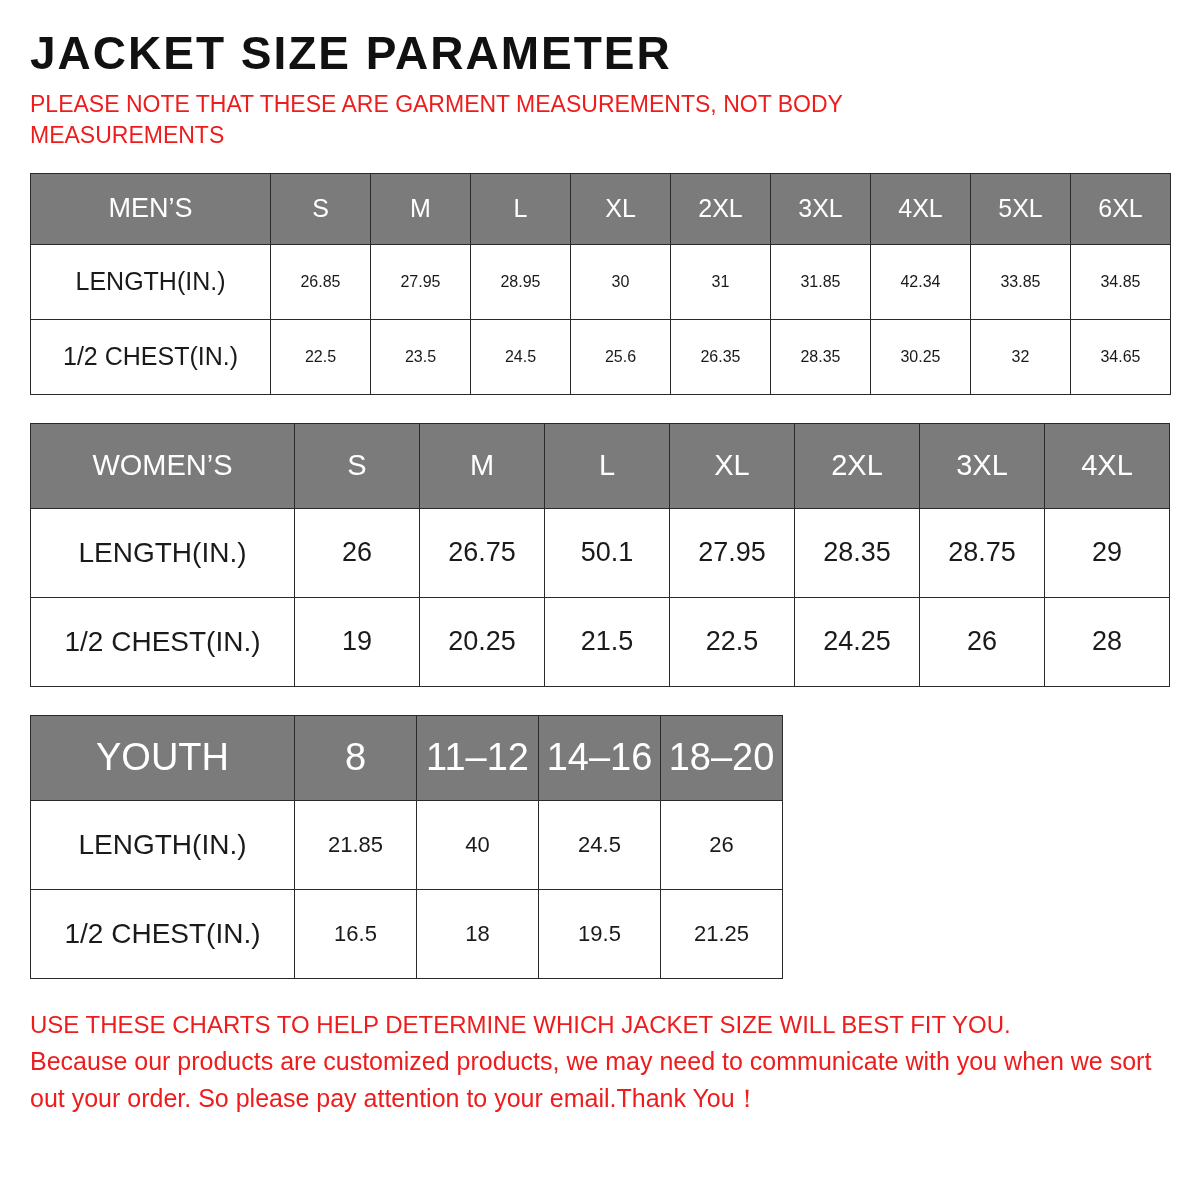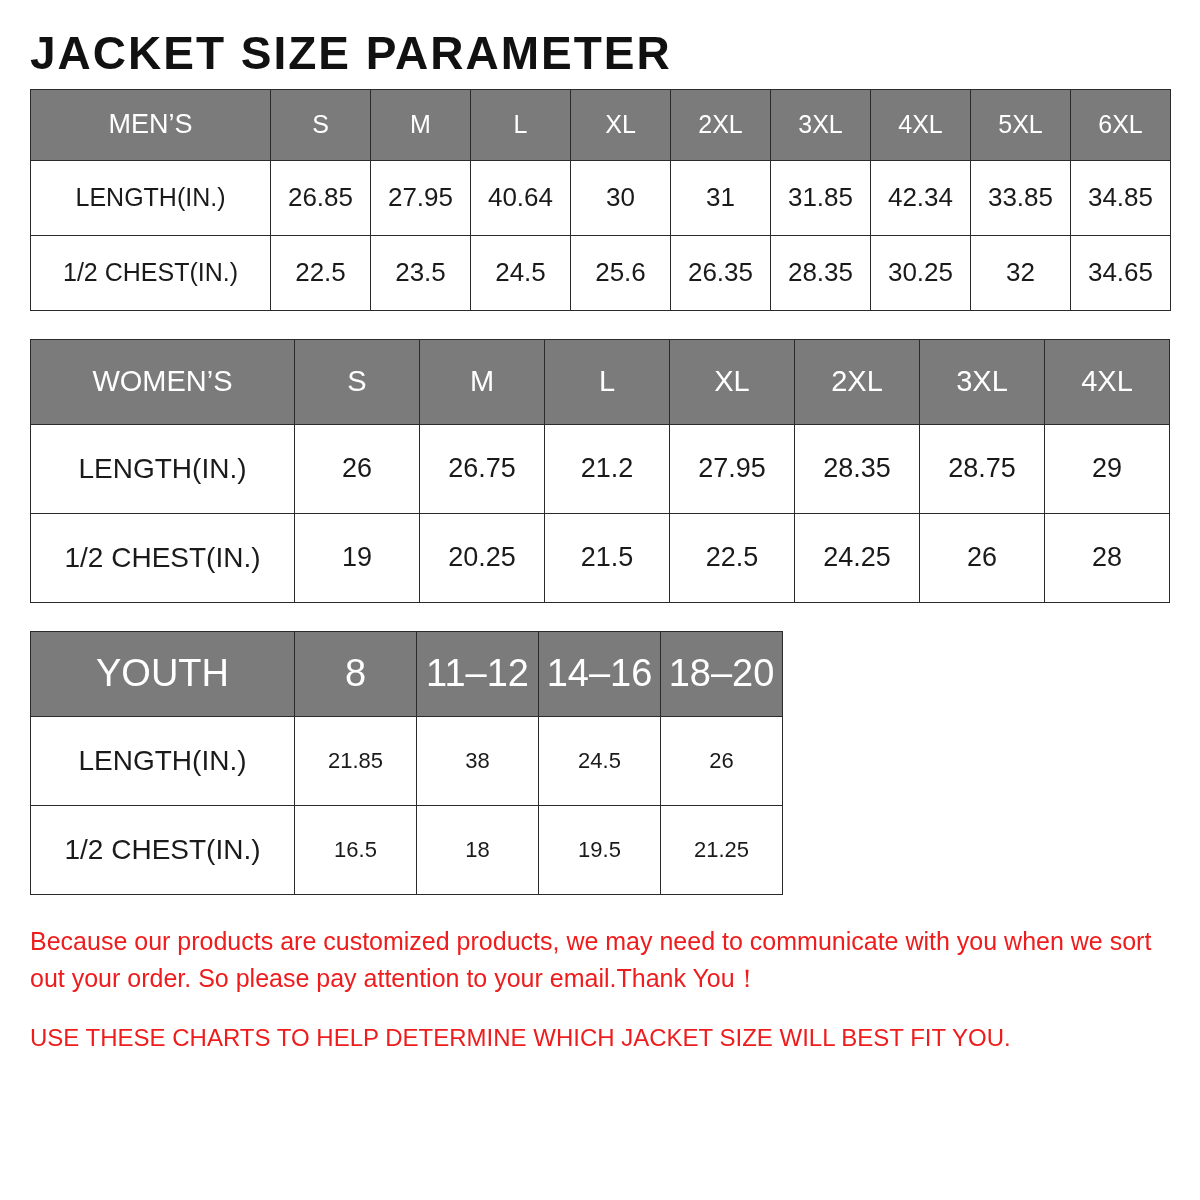--- a/index.html
+++ b/index.html
@@ -49,21 +49,21 @@
     color: #1a1a1a;
   }
   thead td {
     background: #7b7b7b;
     color: #ffffff;
     margin-left: 20px;
   }
   
   .tbl-mens { width: 1140px; }
   .tbl-mens thead td { height: 68px; font-size: 25px; }
-  .tbl-mens tbody td { height: 72px; font-size: 26px; }
+  .tbl-mens tbody td { height: 72px; font-size: 16px; }
   .tbl-mens .lbl { font-size: 25px; }
   
   .tbl-womens { width: 1140px; padding-left: 36px; }
   .tbl-womens thead td { height: 82px; font-size: 29px; }
   .tbl-womens tbody td { height: 86px; font-size: 27px; }
   .tbl-womens .lbl { font-size: 28px; }
   
   .tbl-youth { width: 752px; }
   .tbl-youth thead td { height: 82px; font-size: 38px; }
   .tbl-youth tbody td { height: 86px; font-size: 22px; }
@@ -84,20 +84,21 @@
     font-size: 24px;
   }
 </style>
 </head>
 <body>
 
 <div class="page">
 
   <h1 class="title">JACKET SIZE PARAMETER</h1>
 
+  <p class="note">PLEASE NOTE THAT THESE ARE GARMENT MEASUREMENTS, NOT BODY MEASUREMENTS</p>
 
   <table class="tbl-mens">
     <colgroup>
       <col style="width:240px">
       <col span="9" style="width:100px">
     </colgroup>
     <thead>
       <tr>
         <td class="hdr-label">MEN’S</td>
         <td>S</td>
@@ -109,21 +110,21 @@
         <td>4XL</td>
         <td>5XL</td>
         <td>6XL</td>
       </tr>
     </thead>
     <tbody>
       <tr>
         <td class="lbl">LENGTH(IN.)</td>
         <td>26.85</td>
         <td>27.95</td>
-        <td>40.64</td>
+        <td>28.95</td>
         <td>30</td>
         <td>31</td>
         <td>31.85</td>
         <td>42.34</td>
         <td>33.85</td>
         <td>34.85</td>
       </tr>
       <tr>
         <td class="lbl">1/2 CHEST(IN.)</td>
         <td>22.5</td>
@@ -154,21 +155,21 @@
         <td>2XL</td>
         <td>3XL</td>
         <td>4XL</td>
       </tr>
     </thead>
     <tbody>
       <tr>
         <td class="lbl">LENGTH(IN.)</td>
         <td>26</td>
         <td>26.75</td>
-        <td>21.2</td>
+        <td>50.1</td>
         <td>27.95</td>
         <td>28.35</td>
         <td>28.75</td>
         <td>29</td>
       </tr>
       <tr>
         <td class="lbl">1/2 CHEST(IN.)</td>
         <td>19</td>
         <td>20.25</td>
         <td>21.5</td>
@@ -191,30 +192,30 @@
         <td>8</td>
         <td>11–12</td>
         <td>14–16</td>
         <td>18–20</td>
       </tr>
     </thead>
     <tbody>
       <tr>
         <td class="lbl">LENGTH(IN.)</td>
         <td>21.85</td>
-        <td>38</td>
+        <td>40</td>
         <td>24.5</td>
         <td>26</td>
       </tr>
       <tr>
         <td class="lbl">1/2 CHEST(IN.)</td>
         <td>16.5</td>
         <td>18</td>
         <td>19.5</td>
         <td>21.25</td>
       </tr>
     </tbody>
   </table>
 
+  <p class="footer second">USE THESE CHARTS TO HELP DETERMINE WHICH JACKET SIZE WILL BEST FIT YOU.</p>
   <p class="footer">Because our products are customized products, we may need to communicate with you when we sort out your order. So please pay attention to your email.Thank You！</p>
-  <p class="footer second">USE THESE CHARTS TO HELP DETERMINE WHICH JACKET SIZE WILL BEST FIT YOU.</p>
 
 </div>
 
 </body></html>

